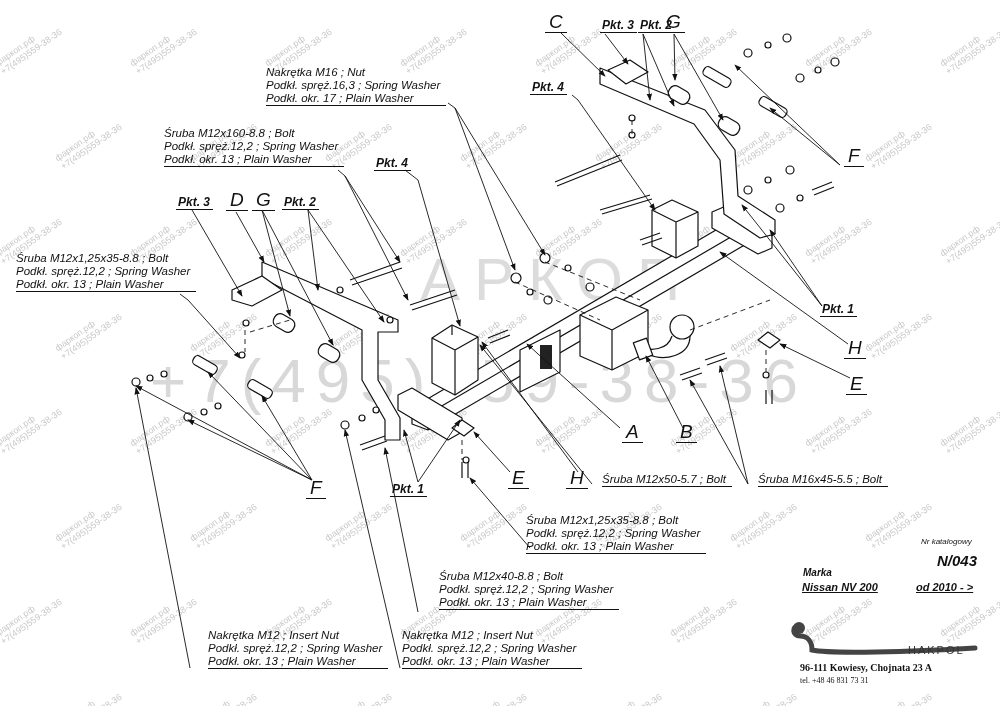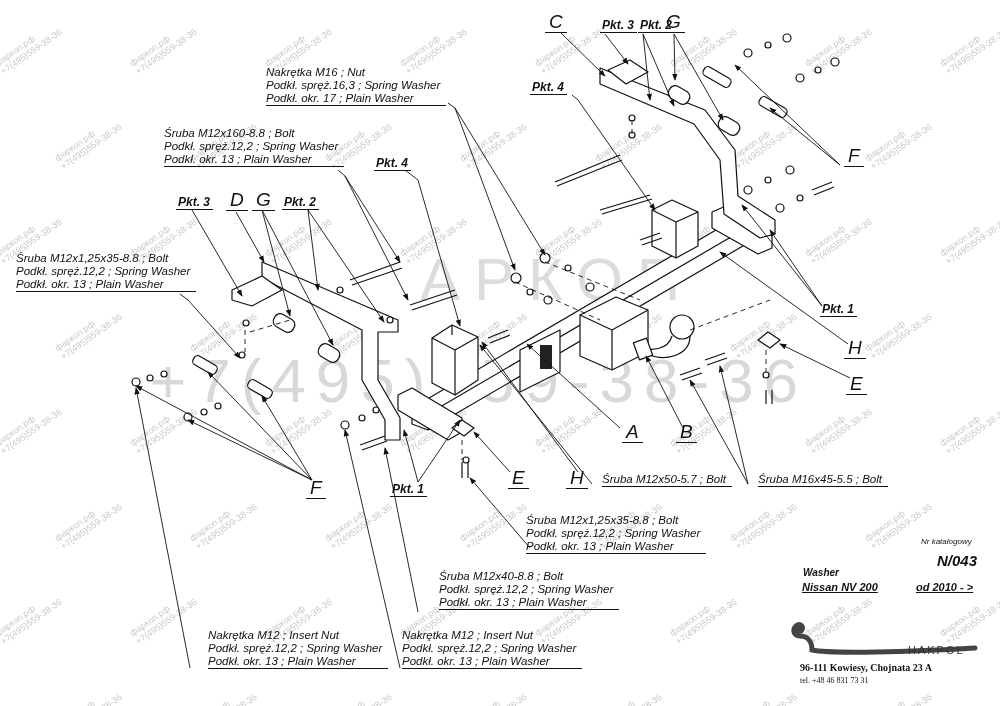--- a/index.html
+++ b/index.html
@@ -545,21 +545,21 @@
 <div class="letter" style="left:844px;top:338px;">H</div>
 <div class="letter" style="left:846px;top:374px;">E</div>
 <div class="letter" style="left:622px;top:422px;">A</div>
 <div class="letter" style="left:676px;top:422px;">B</div>
 <div class="letter" style="left:508px;top:468px;">E</div>
 <div class="letter" style="left:566px;top:468px;">H</div>
 <div class="letter" style="left:306px;top:478px;">F</div>
 
 <div class="catlbl" style="left:921px;top:537px;">Nr katalogowy</div>
 <div class="catno" style="left:928px;top:552px;">N/043</div>
-<div class="marka" style="left:803px;top:567px;">Washer</div>
+<div class="marka" style="left:803px;top:567px;">Marka</div>
 <div class="model" style="left:802px;top:581px;">Nissan NV 200</div>
 <div class="model" style="left:916px;top:581px;">od 2010 - &gt;</div>
 
 <div class="logo">
   <svg width="190" height="50" style="position:absolute;left:0;top:0;">
     <path d="M8,14 C2,14 2,24 10,24 C18,24 22,30 22,38 C40,42 120,40 185,36" fill="none" stroke="#444" stroke-width="5" stroke-linecap="round"></path>
     <circle cx="9" cy="16" r="6" fill="#444"></circle>
   </svg>
   <div class="logo-sub">HAKPOL</div>
 </div>

